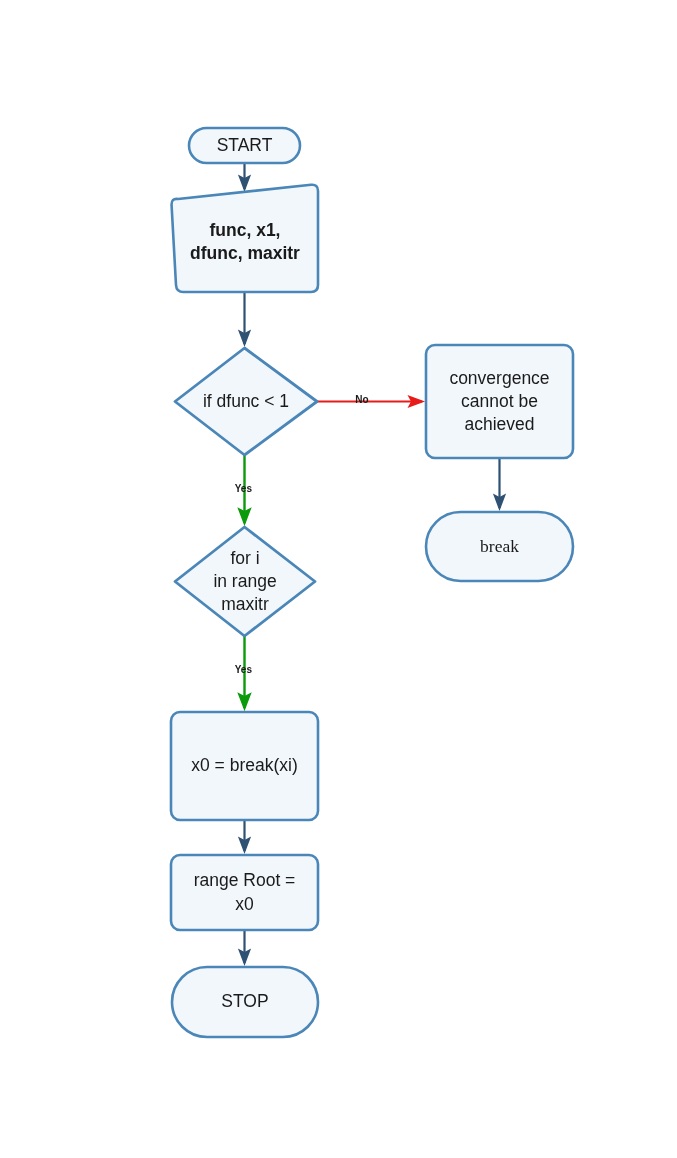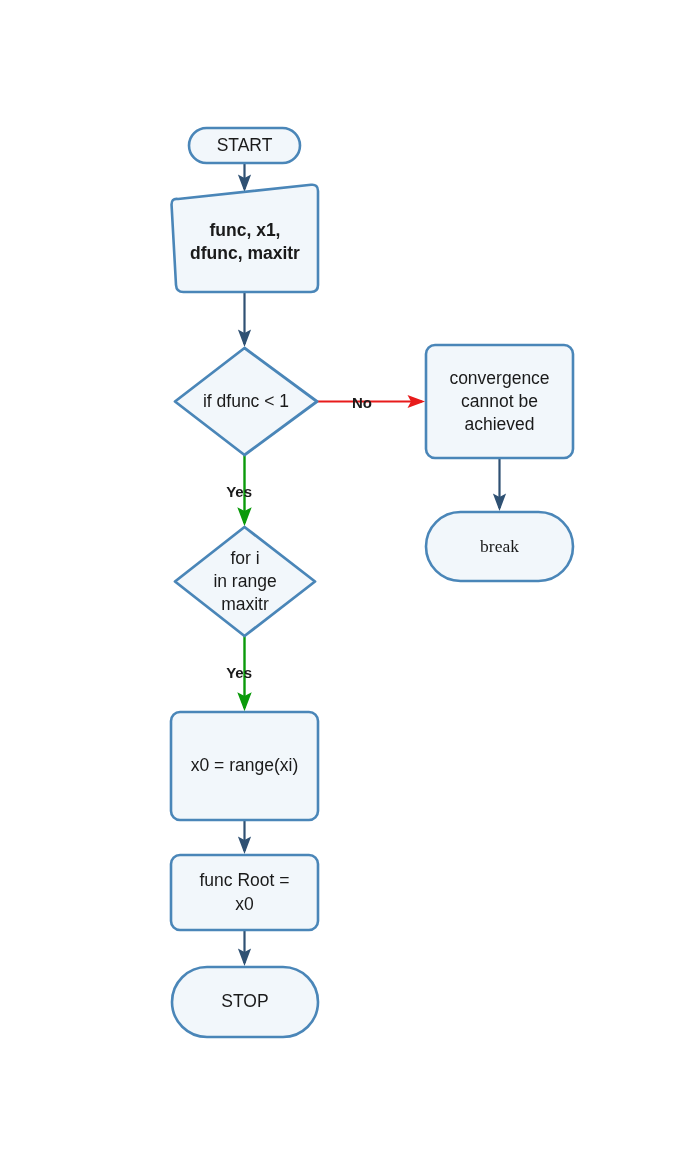--- a/index.html
+++ b/index.html
@@ -30,21 +30,21 @@
     color: #1a1a1a;
     font-family: "Liberation Sans", sans-serif;
     font-size: 17.5px;
     line-height: 1.32;
     white-space: pre-line;
     pointer-events: none;
   }
   .edge-label {
     position: absolute;
     font-family: "Liberation Sans", sans-serif;
-    font-size: 15px;
+    font-size: 10px;
     font-weight: bold;
     color: #1a1a1a;
     text-align: center;
     white-space: nowrap;
     pointer-events: none;
   }
   .hit {
     position: absolute;
     cursor: pointer;
   }
@@ -114,23 +114,23 @@
 <div class="node-label" style="left:426px; top:345px; width:147px; height:113px;">convergence
 cannot be
 achieved</div>
 
 <div class="node-label" style="left:426px; top:512px; width:147px; height:69px;font-family:Liberation Serif, serif;">break</div>
 
 <div class="node-label" style="left:175px; top:527px; width:140px; height:109px;">for i
 in range
 maxitr</div>
 
-<div class="node-label" style="left:171px; top:712px; width:147px; height:108px;">x0 = range(xi)</div>
+<div class="node-label" style="left:171px; top:712px; width:147px; height:108px;">x0 = break(xi)</div>
 
-<div class="node-label" style="left:171px; top:855px; width:147px; height:75px;">func Root =
+<div class="node-label" style="left:171px; top:855px; width:147px; height:75px;">range Root =
 x0</div>
 
 <div class="node-label" style="left:172px; top:967px; width:146px; height:70px;text-align:right;">STOP</div>
 
 <div class="edge-label" style="left:344px; top:394px; width:36px;">No</div>
 
 <div class="edge-label" style="left:212px; top:483px; width:40px; text-align:right;">Yes</div>
 
 <div class="edge-label" style="left:212px; top:664px; width:40px; text-align:right;">Yes</div>
 

